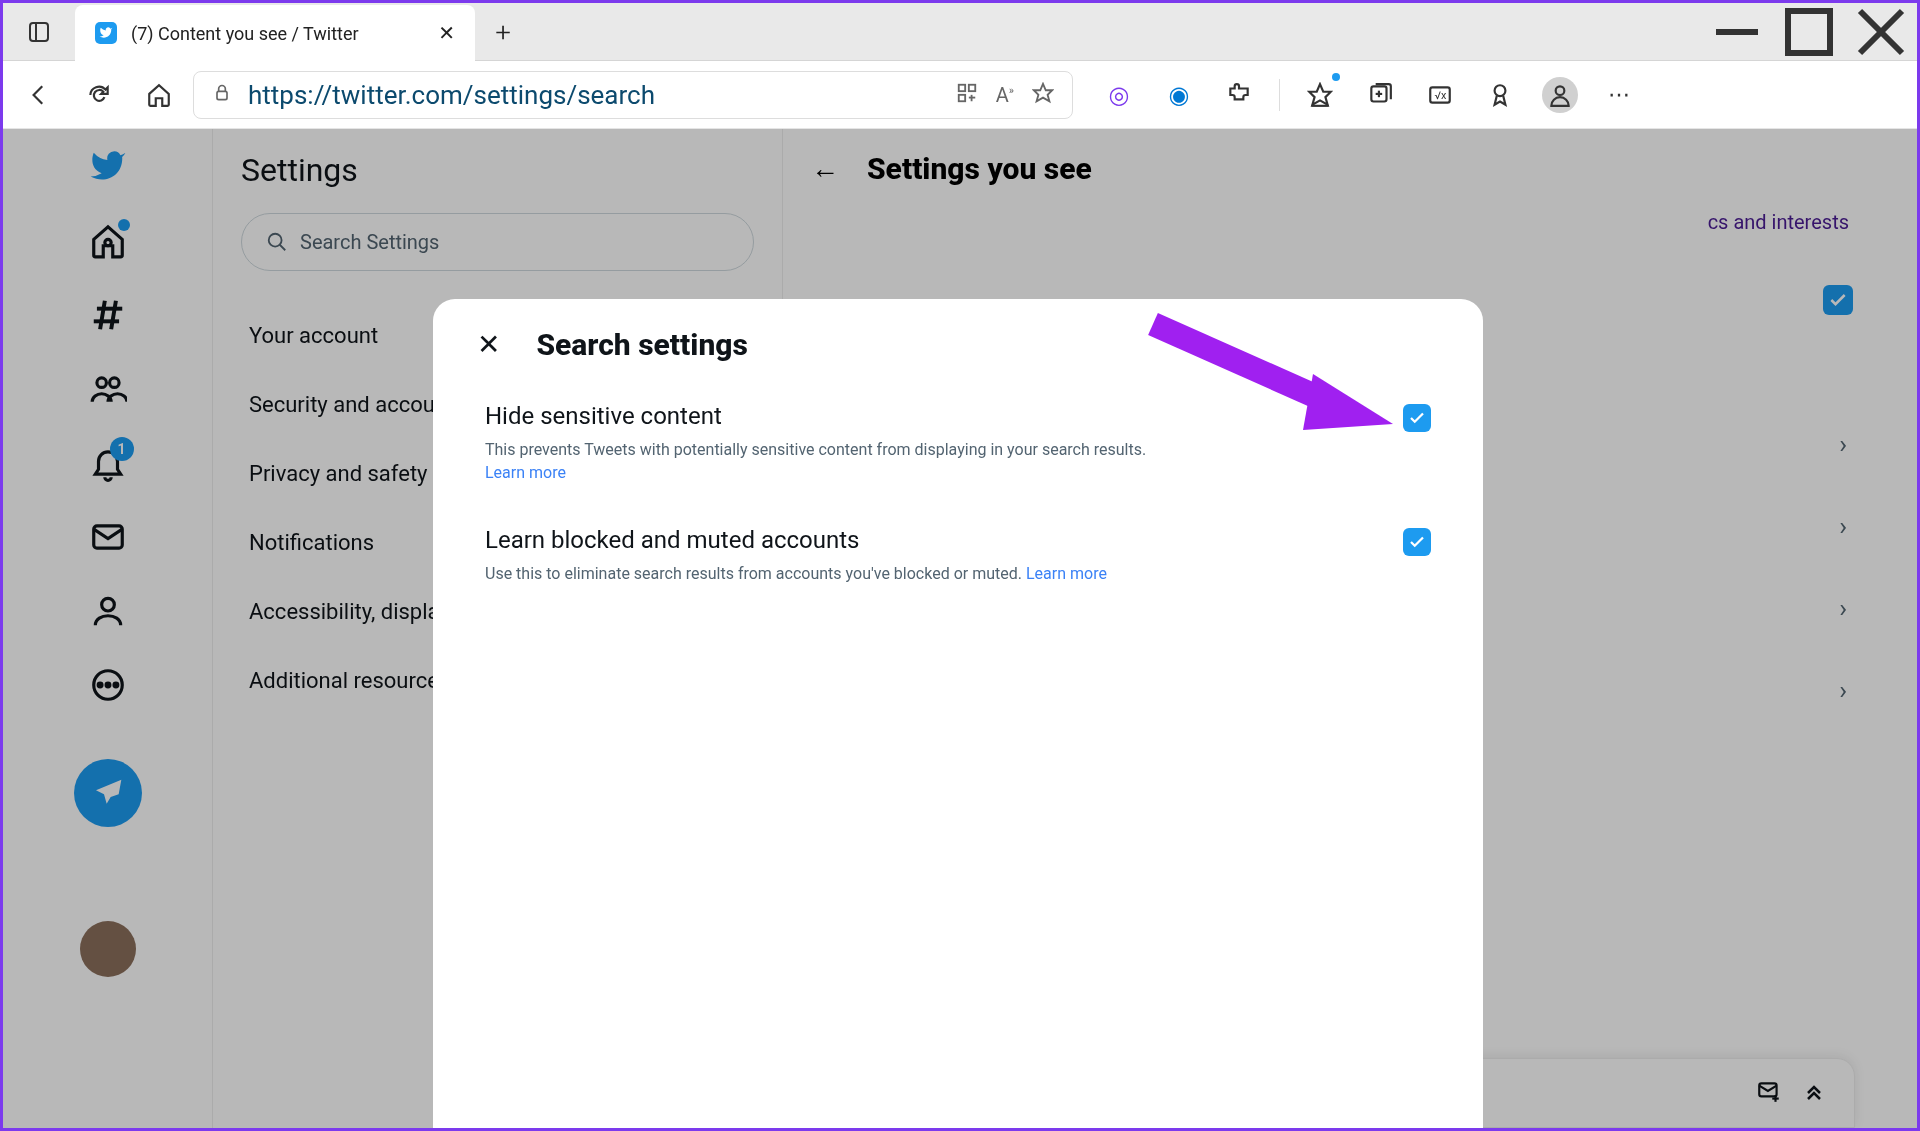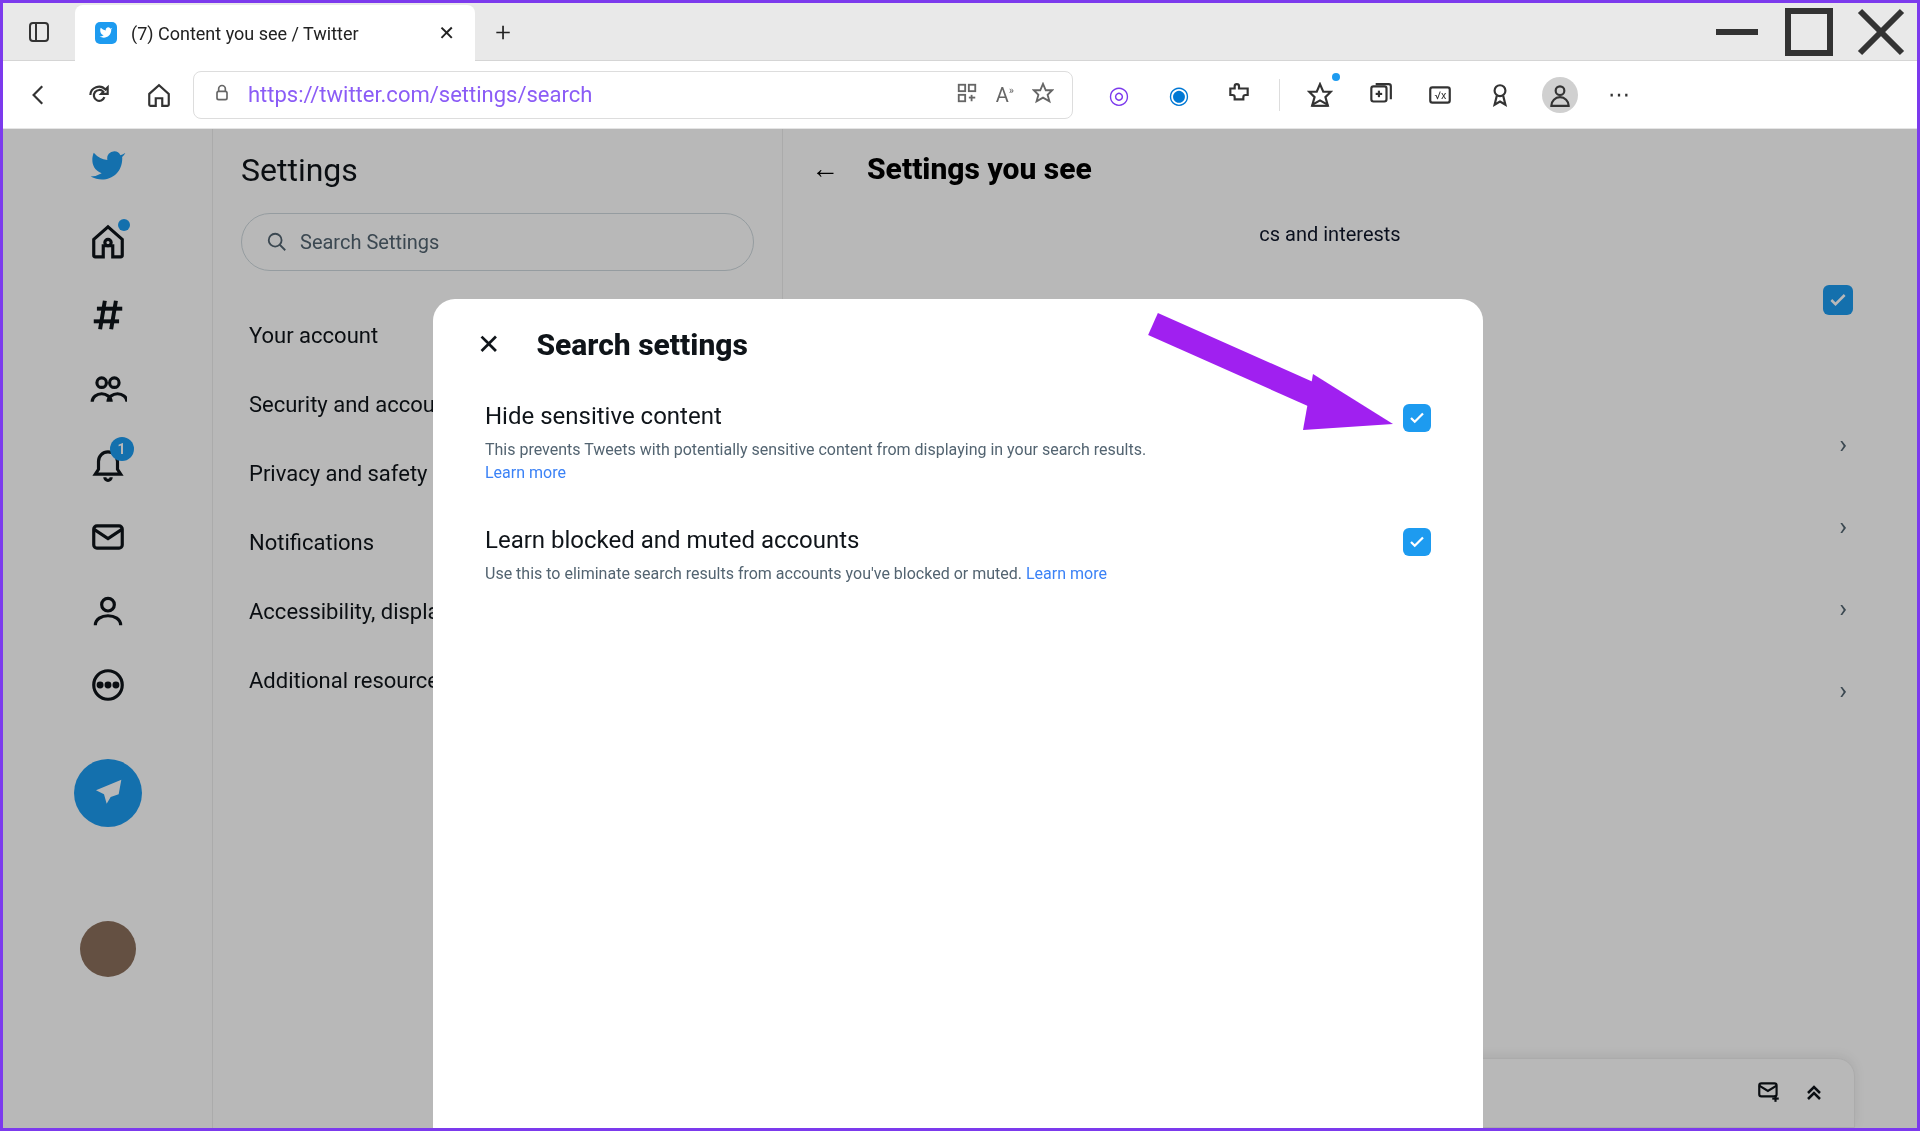--- a/index.html
+++ b/index.html
@@ -14,21 +14,21 @@
 .titlebar .tab-close { font-size:20px; color:#222; cursor:pointer; }
 .titlebar .newtab { width:56px; display:flex; align-items:center; justify-content:center; font-size:26px; color:#222; }
 .titlebar .spacer { flex:1; }
 .winbtns { display:flex; }
 .winbtn { width:72px; display:flex; align-items:center; justify-content:center; font-size:20px; color:#222; }
 
 .toolbar { height: 68px; background:#fff; display:flex; align-items:center; padding: 0 10px; gap:8px; border-bottom:1px solid #e5e5e5; }
 .toolbtn { width:52px; height:52px; display:flex; align-items:center; justify-content:center; color:#333; font-size:24px; border-radius:6px; position:relative; }
 .toolbtn svg { width:26px; height:26px; stroke:#333; fill:none; stroke-width:2; }
 .addressbar { flex:1; height:48px; border:1px solid #ddd; border-radius:8px; display:flex; align-items:center; padding:0 18px; gap:16px; max-width:880px; margin-right:12px;}
-.addressbar .url { font-size:22px; color:#8b5cf6; flex:1; }
+.addressbar .url { font-size:26px; color:#0c4a6e; flex:1; }
 .addressbar .righticons { display:flex; gap:18px; align-items:center; }
 .tool-sep { width:1px; height:32px; background:#ddd; margin:0 6px; }
 .avatar-circle { width:36px; height:36px; border-radius:50%; background:#d0d0d0; display:flex; align-items:center; justify-content:center; }
 
 .content-area { position:relative; height: calc(1131px - 58px - 68px - 6px); }
 
 
 .twitter-bg { position:absolute; inset:0; display:flex; }
 .tw-nav { width:210px; display:flex; flex-direction:column; align-items:center; padding-top:18px; gap:34px; border-right:1px solid #eee; }
 .tw-nav-icon { width:40px; height:40px; color:#0f1419; display:flex; align-items:center; justify-content:center; position:relative; }
@@ -41,21 +41,21 @@
 
 .tw-settings-col { width:570px; padding:22px 28px; border-right:1px solid #eee; }
 .settings-h1 { font-size:32px; font-weight:400; color:#0f1419; margin-bottom:24px; }
 .settings-search { height:58px; border:1px solid #cfd9de; border-radius:40px; display:flex; align-items:center; padding:0 24px; gap:12px; margin-bottom:30px; }
 .settings-list { display:flex; flex-direction:column; }
 .settings-item { padding:22px 8px; font-size:22px; color:#0f1419; }
 
 .tw-content-col { flex:1; padding:22px 28px; position:relative; }
 .content-header { display:flex; align-items:center; gap:28px; }
 .content-h2 { font-size:30px; font-weight:800; }
-.content-sub { font-size:20px; color:#0f172a; margin-top:36px; text-align:center; padding-right:40px; }
+.content-sub { font-size:20px; color:#4c1d95; margin-top:24px; text-align:right; padding-right:40px; }
 .bg-checkbox { position:absolute; right:64px; top:156px; width:30px; height:30px; border-radius:6px; background:#1d9bf0; display:flex; align-items:center; justify-content:center; color:#fff; }
 .bg-chevron-list { position:absolute; right:70px; top:300px; display:flex; flex-direction:column; gap:52px; color:#536471; font-size:26px; }
 
 .messages-bar { position:absolute; bottom:0; right:62px; width:540px; height:70px; background:#fff; border:1px solid #eee; border-top-left-radius:18px; border-top-right-radius:18px; display:flex; align-items:center; padding:0 28px; box-shadow:0 -2px 12px rgba(0,0,0,0.08); }
 .messages-bar .mlabel { font-size:26px; font-weight:800; flex:1; }
 
 
 .dim-overlay { position:absolute; inset:0; background:rgba(0,0,0,0.28); }
 
 

